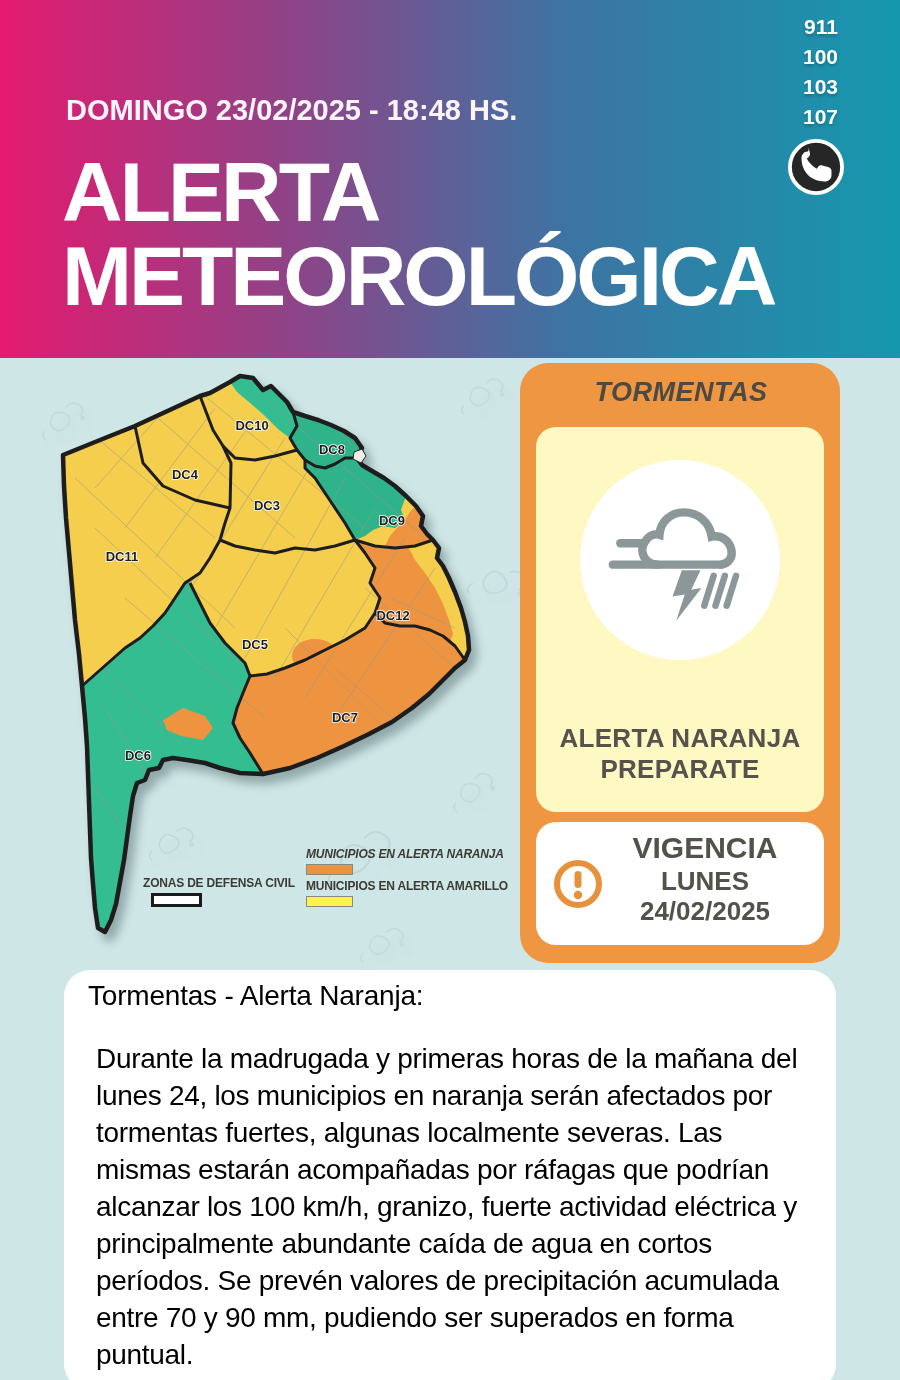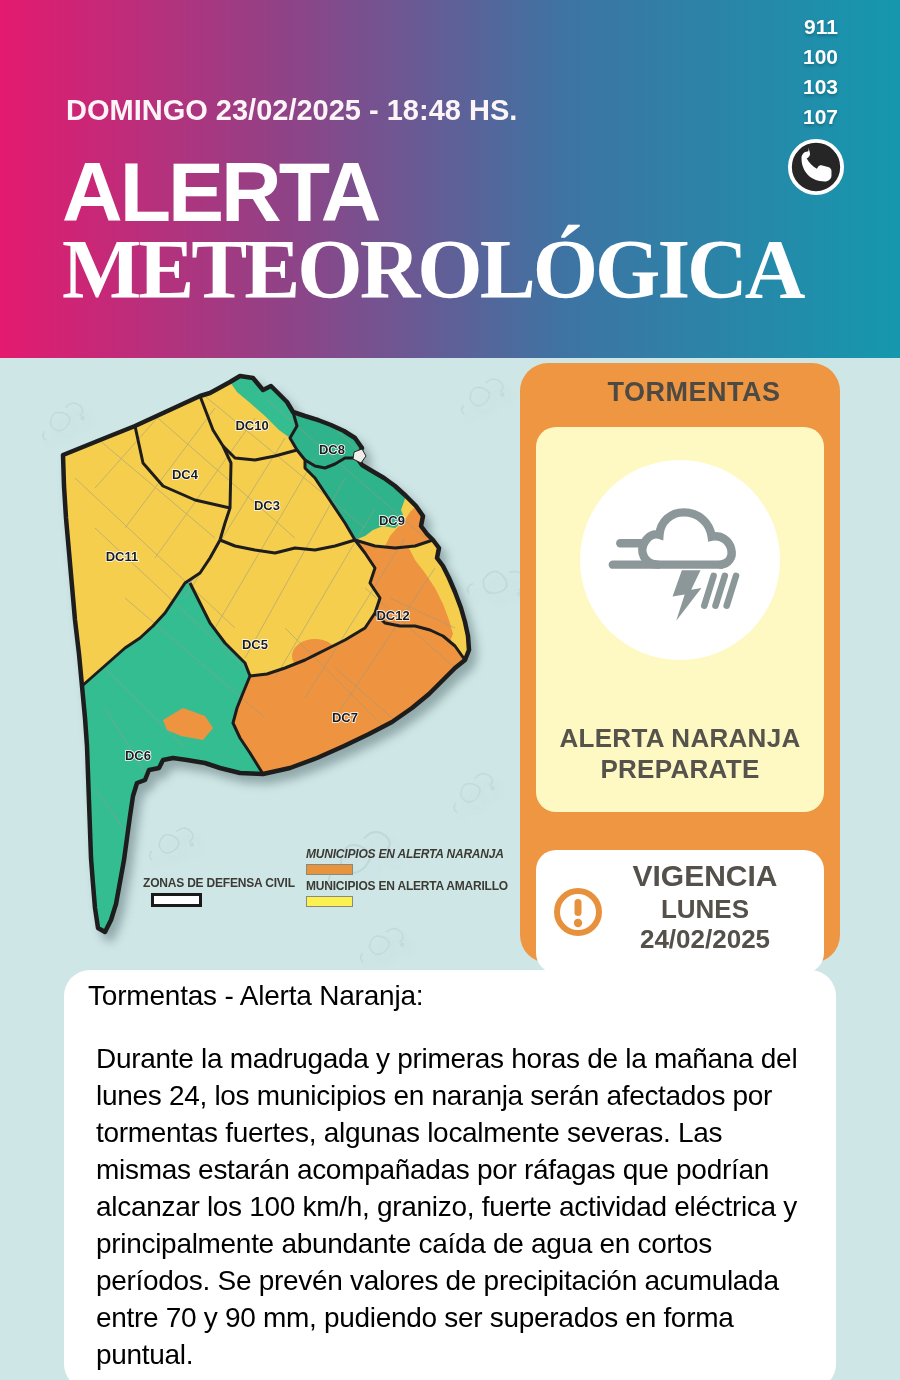--- a/index.html
+++ b/index.html
@@ -7,49 +7,49 @@
         background:#cfe6e7;font-family:"Liberation Sans",sans-serif;}
 
   
   .header{position:absolute;left:0;top:0;width:900px;height:358px;
     background:linear-gradient(90deg,#e41a6f 0%,#8f4387 32%,#3d74a3 63%,#1598ae 100%);}
   .date-line{position:absolute;left:66px;top:94px;color:#fdf4f8;
     font-size:29px;font-weight:bold;letter-spacing:0px;}
   .title{position:absolute;left:62px;color:#ffffff;font-weight:bold;
     font-size:84px;letter-spacing:-3px;line-height:84px;white-space:nowrap;}
   .title.l1{top:150px;}
-  .title.l2{top:228px;font-family:Liberation Serif, serif;}
+  .title.l2{top:234px;}
   .emergency{position:absolute;right:62px;top:12px;text-align:right;
     color:#ffffff;font-size:21px;font-weight:bold;line-height:30px;
     text-shadow:0 2px 3px rgba(0,50,60,.35);}
   .phone-badge{position:absolute;left:787px;top:138px;width:58px;height:58px;}
 
   
   .map-wrap{position:absolute;left:35px;top:368px;width:485px;height:600px;}
   .map-wrap svg.map{position:absolute;left:0;top:0;
      filter:drop-shadow(6px 8px 5px rgba(45,70,72,.38));}
   .legend-label{position:absolute;font-size:12px;font-weight:bold;
      color:#3b3b33;letter-spacing:-0.2px;white-space:nowrap;}
   .legend-swatch{position:absolute;border:1.5px solid #8a8a7a;box-sizing:border-box;}
   .legend-zonebox{position:absolute;background:#ffffff;border:3px solid #1a1a1a;
      box-sizing:border-box;}
 
   
   .alert-card{position:absolute;left:520px;top:363px;width:320px;height:600px;
      background:#ef9642;border-radius:28px;}
-  .alert-title{position:absolute;left:14px;top:14px;width:100%;text-align:center;
-     font-size:27px;font-weight:bold;color:#4d4943;letter-spacing:.5px;}
+  .alert-title{position:absolute;left:1px;top:14px;width:100%;text-align:center;
+     font-size:27px;font-weight:bold;color:#4d4943;letter-spacing:.5px;font-style:italic;}
   .alert-inner{position:absolute;left:16px;top:64px;width:288px;height:385px;
      background:#fef9c3;border-radius:20px;}
   .icon-circle{position:absolute;left:44px;top:33px;width:200px;height:200px;
      background:#ffffff;border-radius:50%;display:flex;align-items:center;justify-content:center;}
   .alert-level{position:absolute;left:0;top:296px;width:100%;text-align:center;
      font-size:26px;font-weight:bold;color:#56524c;line-height:31px;letter-spacing:.3px;}
   .vigencia-box{position:absolute;left:16px;top:459px;width:288px;height:123px;
-     background:#ffffff;border-radius:20px;margin-top:28px;}
+     background:#ffffff;border-radius:20px;}
   .vigencia-icon{position:absolute;left:16px;top:36px;width:52px;height:52px;}
   .vigencia-text{position:absolute;left:62px;top:8px;width:214px;text-align:center;
      color:#54504a;font-weight:bold;}
   .vigencia-text .v1{font-size:30px;line-height:36px;}
   .vigencia-text .v2{font-size:26px;line-height:30px;}
   .vigencia-text .v3{font-size:26px;line-height:30px;}
 
   
   .text-card{position:absolute;left:64px;top:970px;width:772px;height:420px;
      background:#ffffff;border-radius:26px;}

